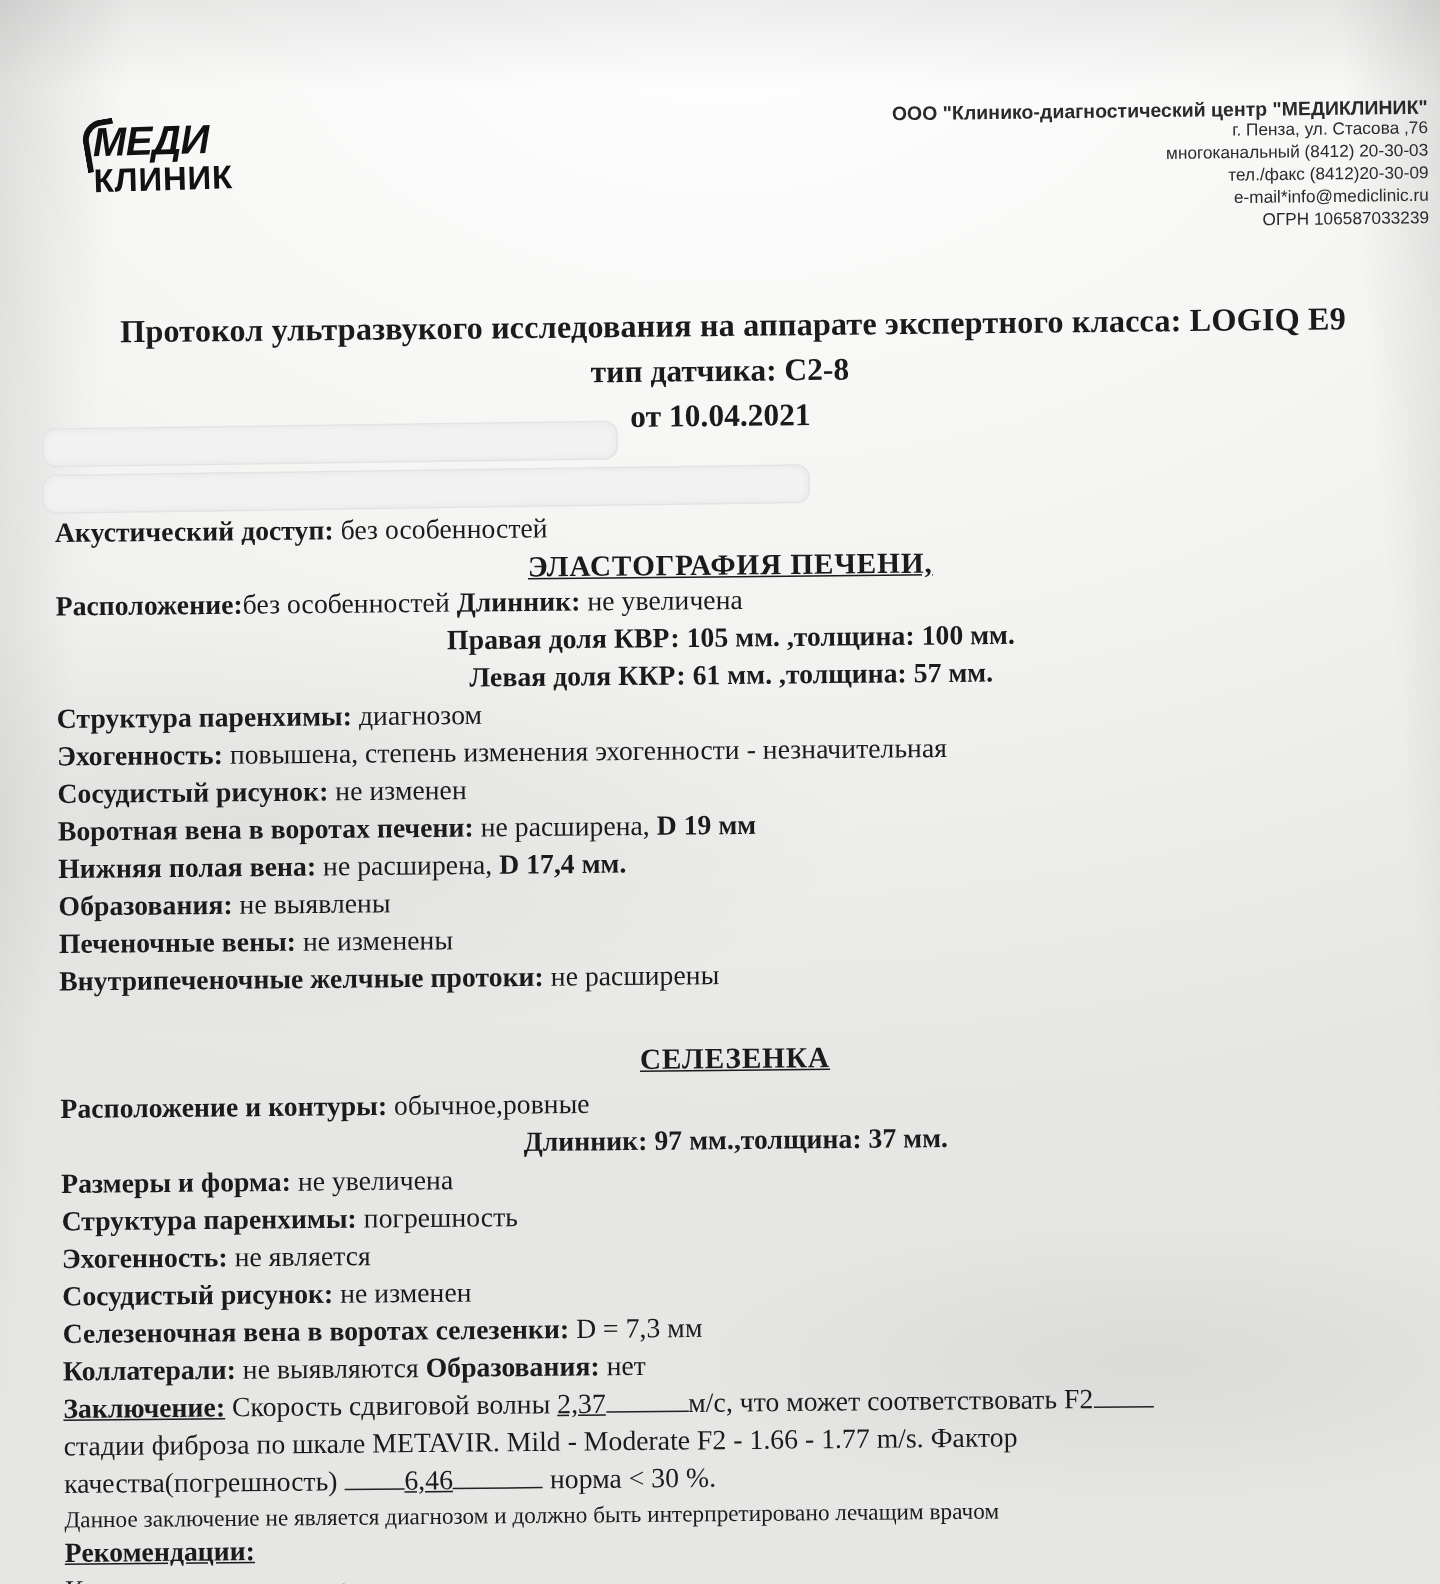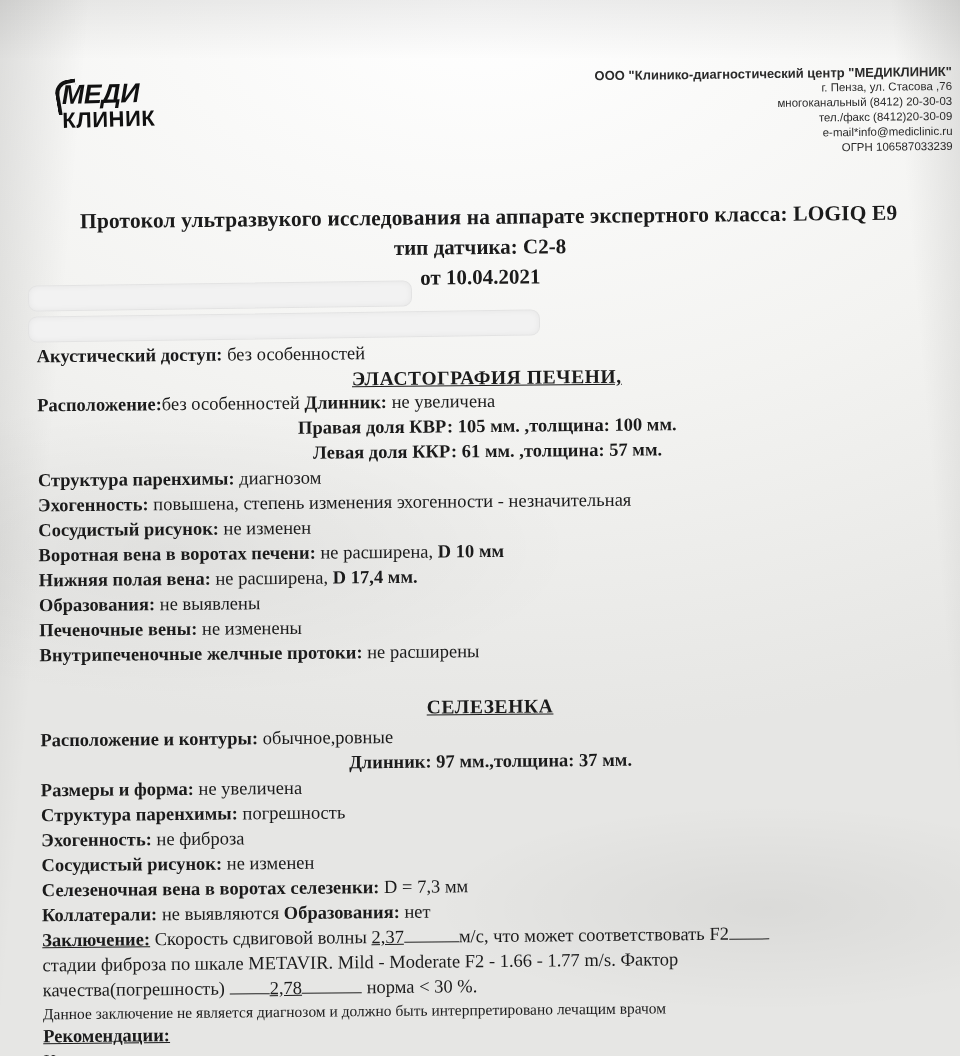--- a/index.html
+++ b/index.html
@@ -231,21 +231,21 @@
 
     <div class="line">
       <span class="b">Эхогенность:</span><span> повышена, степень изменения эхогенности - незначительная</span>
     </div>
 
     <div class="line">
       <span class="b">Сосудистый рисунок:</span><span> не изменен</span>
     </div>
 
     <div class="line">
-      <span class="b">Воротная вена в воротах печени:</span><span> не расширена, </span><span class="b">D 10 мм</span>
+      <span class="b">Воротная вена в воротах печени:</span><span> не расширена, </span><span class="b">D 19 мм</span>
     </div>
 
     <div class="line">
       <span class="b">Нижняя полая вена:</span><span> не расширена, </span><span class="b">D 17,4 мм.</span>
     </div>
 
     <div class="line">
       <span class="b">Образования:</span><span> не выявлены</span>
     </div>
 
@@ -270,21 +270,21 @@
 
     <div class="line">
       <span class="b">Размеры и форма:</span><span> не увеличена</span>
     </div>
 
     <div class="line">
       <span class="b">Структура паренхимы:</span><span> погрешность</span>
     </div>
 
     <div class="line">
-      <span class="b">Эхогенность:</span><span> не фиброза</span>
+      <span class="b">Эхогенность:</span><span> не является</span>
     </div>
 
     <div class="line">
       <span class="b">Сосудистый рисунок:</span><span> не изменен</span>
     </div>
 
     <div class="line">
       <span class="b">Селезеночная вена в воротах селезенки:</span><span> D = 7,3 мм</span>
     </div>
 
@@ -292,21 +292,21 @@
       <span class="b">Коллатерали:</span><span> не выявляются       </span><span class="b">Образования:</span><span> нет</span>
     </div>
 
     <div class="line wrap">
       <span class="b u">Заключение:</span><span> Скорость сдвиговой волны </span><span class="u">2,37</span><span class="blank bl-55"></span><span>м/с, что может соответствовать  F2</span><span class="blank bl-40"></span>
     </div>
 
     <div class="line wrap">стадии фиброза по шкале METAVIR. Mild - Moderate F2 - 1.66 - 1.77 m/s. Фактор</div>
 
     <div class="line wrap">
-      <span>качества(погрешность) </span><span class="blank bl-40"></span><span class="u">2,78</span><span class="blank bl-60"></span><span> норма &lt; 30 %.</span>
+      <span>качества(погрешность) </span><span class="blank bl-40"></span><span class="u">6,46</span><span class="blank bl-60"></span><span> норма &lt; 30 %.</span>
     </div>
 
     <div class="small-note">Данное заключение не является диагнозом и должно быть интерпретировано лечащим врачом</div>
 
     <div class="line">
       <span class="b u">Рекомендации:</span>
     </div>
     <div class="line">Консультация терапевта.</div>
 
   </div>

